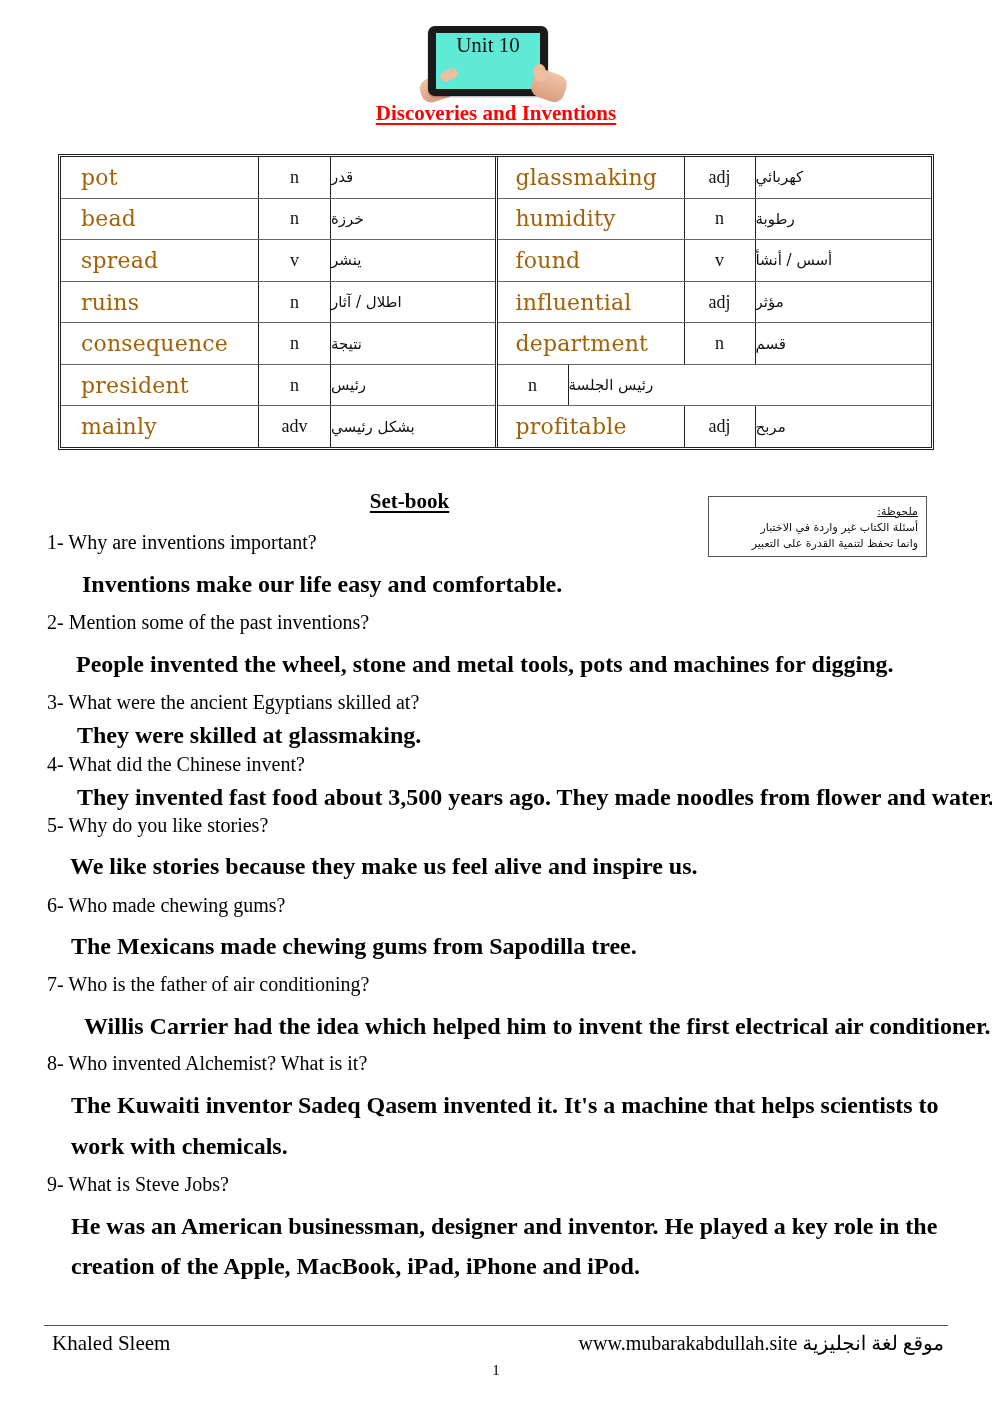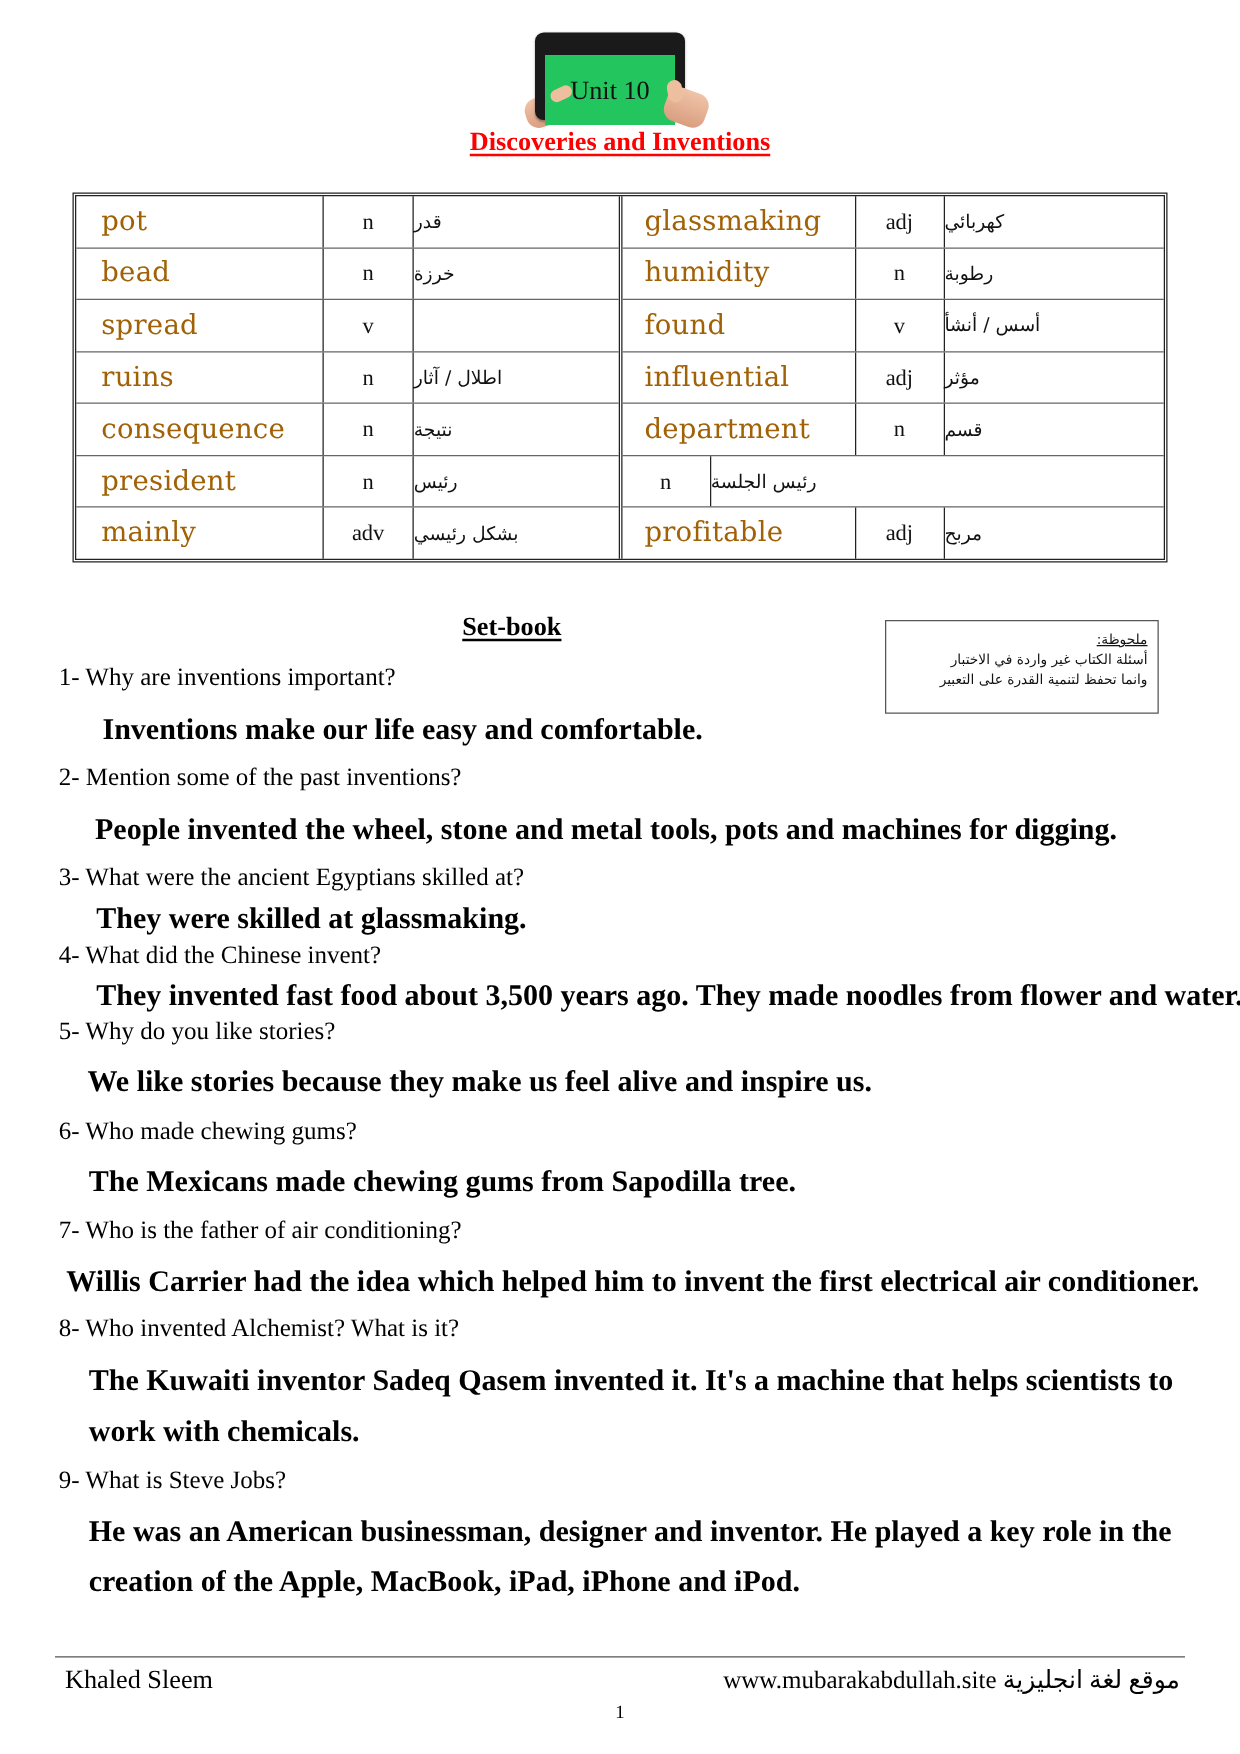--- a/index.html
+++ b/index.html
@@ -1,21 +1,21 @@
 <!DOCTYPE html>
 <html><head>
   <meta charset="utf-8">
   <style>
     html, body { margin: 0; padding: 0; background: #ffffff; }
     body { width: 992px; height: 1403px; position: relative; overflow: hidden; color: #000; font-family: "Liberation Serif", serif; }
 
     
     .tablet-wrap { position: absolute; left: 420px; top: 24px; width: 150px; height: 78px; }
     .tablet { position: absolute; left: 8px; top: 2px; width: 120px; height: 70px; background: #1a1a1a; border-radius: 7px; box-shadow: 0 1px 2px rgba(0,0,0,.35); }
-    .tablet-screen { position: absolute; left: 8px; top: 18px; width: 104px; height: 56px; background: #22c55e; display: flex; align-items: center; justify-content: center; }
+    .tablet-screen { position: absolute; left: 8px; top: 7px; width: 104px; height: 56px; background: #5eead4; display: flex; justify-content: center; }
     .tablet-label { font-family: "Liberation Serif", serif; font-size: 21px; color: #111; }
     .hand { position: absolute; background: #e9b59a; border-radius: 10px; }
     .hand.left { left: 0; top: 52px; width: 36px; height: 24px; transform: rotate(-18deg); background: linear-gradient(#f0c3a8, #d99e80); }
     .hand.right { left: 112px; top: 48px; width: 34px; height: 28px; transform: rotate(20deg); background: linear-gradient(#f0c3a8, #d99e80); }
     .thumb-l { position: absolute; left: 20px; top: 46px; width: 18px; height: 10px; border-radius: 6px; background: #eebf9f; transform: rotate(-25deg); }
     .thumb-r { position: absolute; left: 114px; top: 40px; width: 12px; height: 18px; border-radius: 6px; background: #eebf9f; transform: rotate(-10deg); }
 
     .doc-title { position: absolute; left: 0; width: 992px; top: 101px; text-align: center; font-family: "Liberation Serif", serif; font-weight: bold; font-size: 21px; color: #ff0000; }
     .doc-title span { text-decoration: underline; text-decoration-thickness: 2px; text-underline-offset: 3px; }
 
@@ -31,21 +31,21 @@
     .vocab-half.right .vcell.word { width: 187px; padding-left: 18px; }
     .vcell.pos { justify-content: center; font-family: "Liberation Serif", serif; font-size: 18px; border-right: 1.5px solid #222; color: #111; }
     .vocab-half.left .vcell.pos { width: 72px; }
     .vocab-half.right .vcell.pos { width: 71px; }
     .vcell.ar { flex: 1; justify-content: flex-end; padding-right: 12px; font-family: "DejaVu Sans", sans-serif; font-size: 15px; direction: rtl; color: #111; }
 
     
     .setbook { position: absolute; left: 0; width: 819px; top: 489px; text-align: center; font-family: "Liberation Serif", serif; font-weight: bold; font-size: 21px; }
     .setbook span { text-decoration: underline; text-underline-offset: 3px; }
 
-    .note-box { position: absolute; left: 708px; top: 496px; width: 219px; height: 75px; border: 1.5px solid #555; box-sizing: border-box; direction: rtl; font-family: "DejaVu Sans", sans-serif; font-size: 11px; line-height: 16px; padding: 7px 8px 0 0; color: #111; }
+    .note-box { position: absolute; left: 708px; top: 496px; width: 219px; height: 61px; border: 1.5px solid #555; box-sizing: border-box; direction: rtl; font-family: "DejaVu Sans", sans-serif; font-size: 11px; line-height: 16px; padding: 7px 8px 0 0; color: #111; }
     .note-title { text-decoration: underline; display: block; }
 
     .qa { position: absolute; left: 47px; font-family: "Liberation Serif", serif; white-space: nowrap; }
     .q { font-size: 20px; font-weight: normal; }
     .a { font-size: 24px; font-weight: bold; }
 
     
     .footer-line { position: absolute; left: 44px; top: 1325px; width: 904px; height: 0; border-top: 1.5px solid #555; }
     .footer-left { position: absolute; left: 52px; top: 1331px; font-family: "Liberation Serif", serif; font-size: 21px; }
     .footer-right { position: absolute; right: 48px; top: 1331px; font-family: "Liberation Serif", serif; font-size: 20px; white-space: nowrap; }
@@ -78,20 +78,21 @@
         <div class="vcell ar">قدر</div>
       </div>
       <div class="vrow">
         <div class="vcell word">bead</div>
         <div class="vcell pos">n</div>
         <div class="vcell ar">خرزة</div>
       </div>
       <div class="vrow">
         <div class="vcell word">spread</div>
         <div class="vcell pos">v</div>
+        <div class="vcell ar">ينشر</div>
       </div>
       <div class="vrow">
         <div class="vcell word">ruins</div>
         <div class="vcell pos">n</div>
         <div class="vcell ar">اطلال / آثار</div>
       </div>
       <div class="vrow">
         <div class="vcell word">consequence</div>
         <div class="vcell pos">n</div>
         <div class="vcell ar">نتيجة</div>
@@ -162,21 +163,21 @@
     <div class="qa a" style="top: 651px; left: 76px;">People invented the wheel, stone and metal tools, pots and machines for digging.</div>
     <div class="qa q" style="top: 691px; left: 47px;">3- What were the ancient Egyptians skilled at?</div>
     <div class="qa a" style="top: 722px; left: 77px;">They were skilled at glassmaking.</div>
     <div class="qa q" style="top: 753px; left: 47px;">4- What did the Chinese invent?</div>
     <div class="qa a" style="top: 784px; left: 77px;">They invented fast food about 3,500 years ago. They made noodles from flower and water.</div>
     <div class="qa q" style="top: 814px; left: 47px;">5- Why do you like stories?</div>
     <div class="qa a" style="top: 853px; left: 70px;">We like stories because they make us feel alive and inspire us.</div>
     <div class="qa q" style="top: 894px; left: 47px;">6- Who made chewing gums?</div>
     <div class="qa a" style="top: 933px; left: 71px;">The Mexicans made chewing gums from Sapodilla tree.</div>
     <div class="qa q" style="top: 973px; left: 47px;">7- Who is the father of air conditioning?</div>
-    <div class="qa a" style="top: 1013px; left: 53px; text-align: right;">Willis Carrier had the idea which helped him to invent the first electrical air conditioner.</div>
+    <div class="qa a" style="top: 1013px; left: 84px; text-align: right;">Willis Carrier had the idea which helped him to invent the first electrical air conditioner.</div>
     <div class="qa q" style="top: 1052px; left: 47px;">8- Who invented Alchemist? What is it?</div>
     <div class="qa a" style="top: 1092px; left: 71px;">The Kuwaiti inventor Sadeq Qasem invented it. It's a machine that helps scientists to</div>
     <div class="qa a" style="top: 1133px; left: 71px;">work with chemicals.</div>
     <div class="qa q" style="top: 1173px; left: 47px;">9- What is Steve Jobs?</div>
     <div class="qa a" style="top: 1213px; left: 71px;">He was an American businessman, designer and inventor. He played a key role in the</div>
     <div class="qa a" style="top: 1253px; left: 71px;">creation of the Apple, MacBook, iPad, iPhone and iPod.</div>
   </div>
 
 <div class="footer-line"></div>
 <div class="footer-left">Khaled Sleem</div>

